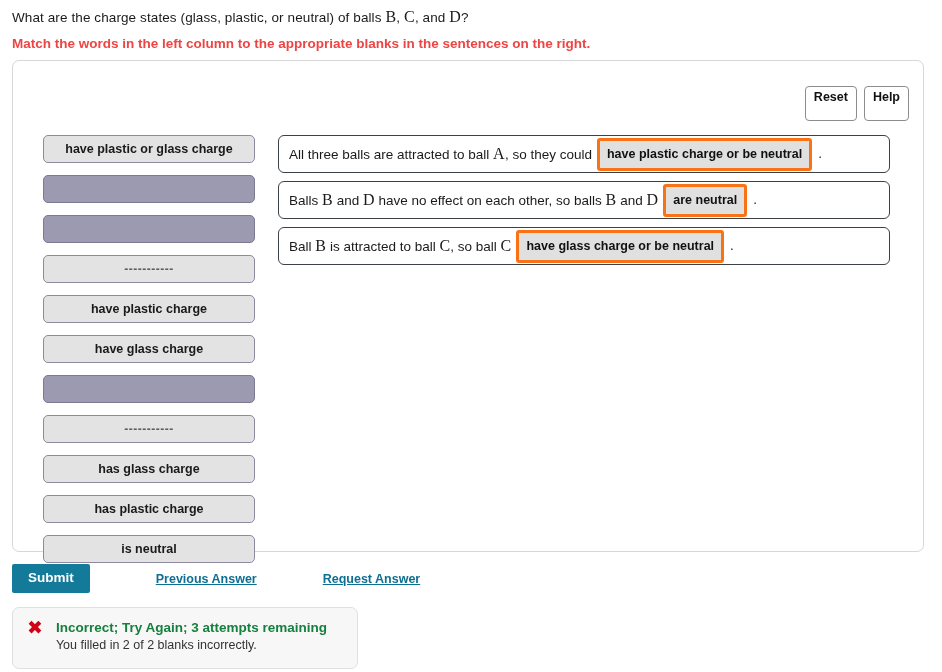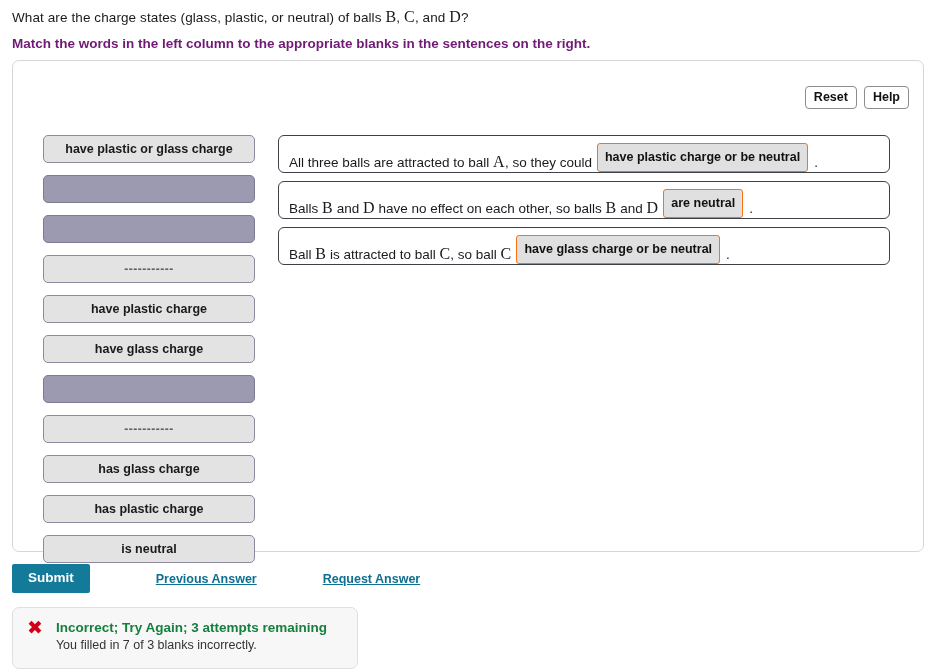--- a/index.html
+++ b/index.html
@@ -30,21 +30,21 @@
     color: #1a1a1a;
     letter-spacing: 0.1px;
     white-space: nowrap;
   }
   .instruction-line {
     position: absolute;
     left: 12px;
     top: 36px;
     font-size: 13.5px;
     font-weight: bold;
-    color: #701a75;
+    color: #ef4444;
     white-space: nowrap;
   }
   .mvar {
     font-family: "Liberation Serif", serif;
     font-size: 16px;
     font-style: normal;
     letter-spacing: 0.2px;
   }
 
   
@@ -69,21 +69,21 @@
     gap: 7px;
   }
   .tb-btn {
     font-family: "Liberation Sans", sans-serif;
     font-size: 12.5px;
     font-weight: bold;
     color: #111;
     background: #ffffff;
     border: 1px solid #8c8c8c;
     border-radius: 4px;
-    padding: 3px 8px 4px 8px;
+    padding: 3px 8px 16px 8px;
     line-height: 14px;
     cursor: pointer;
   }
 
   
   .bank {
     position: absolute;
     left: 30px;
     top: 74px;
     width: 212px;
@@ -134,35 +134,35 @@
   .sentence {
     position: relative;
     width: 612px;
     min-height: 38px;
     border: 1px solid #3c4148;
     border-radius: 6px;
     background: #ffffff;
     box-sizing: border-box;
     margin-bottom: 8px;
     display: flex;
-    align-items: flex-end;
+    align-items: center;
     padding: 0 10px;
     font-size: 13.5px;
     color: #1a1a1a;
     line-height: 18px;
   }
   .stext {
     white-space: nowrap;
   }
   .blank {
     display: inline-flex;
     align-items: center;
     justify-content: center;
     background: #e0e0e0;
-    border: 1px solid #f97316;
+    border: 3px solid #f97316;
     border-radius: 3px;
     font-size: 12.5px;
     font-weight: bold;
     color: #111;
     padding: 4px 7px 5px 7px;
     margin: 0 5px;
     white-space: nowrap;
     cursor: pointer;
   }
   .period {
@@ -316,17 +316,17 @@
   <div class="submit-row">
     <button class="submit-btn">Submit</button>
     <span class="link">Previous Answer</span>
     <span class="link">Request Answer</span>
   </div>
 
   <div class="feedback">
     <span class="xmark">✖</span>
     <div>
       <div class="fb-title">Incorrect; Try Again; 3 attempts remaining</div>
-      <div class="fb-sub">You filled in 7 of 3 blanks incorrectly.</div>
+      <div class="fb-sub">You filled in 2 of 2 blanks incorrectly.</div>
     </div>
   </div>
 
 </div>
 
 </body></html>

